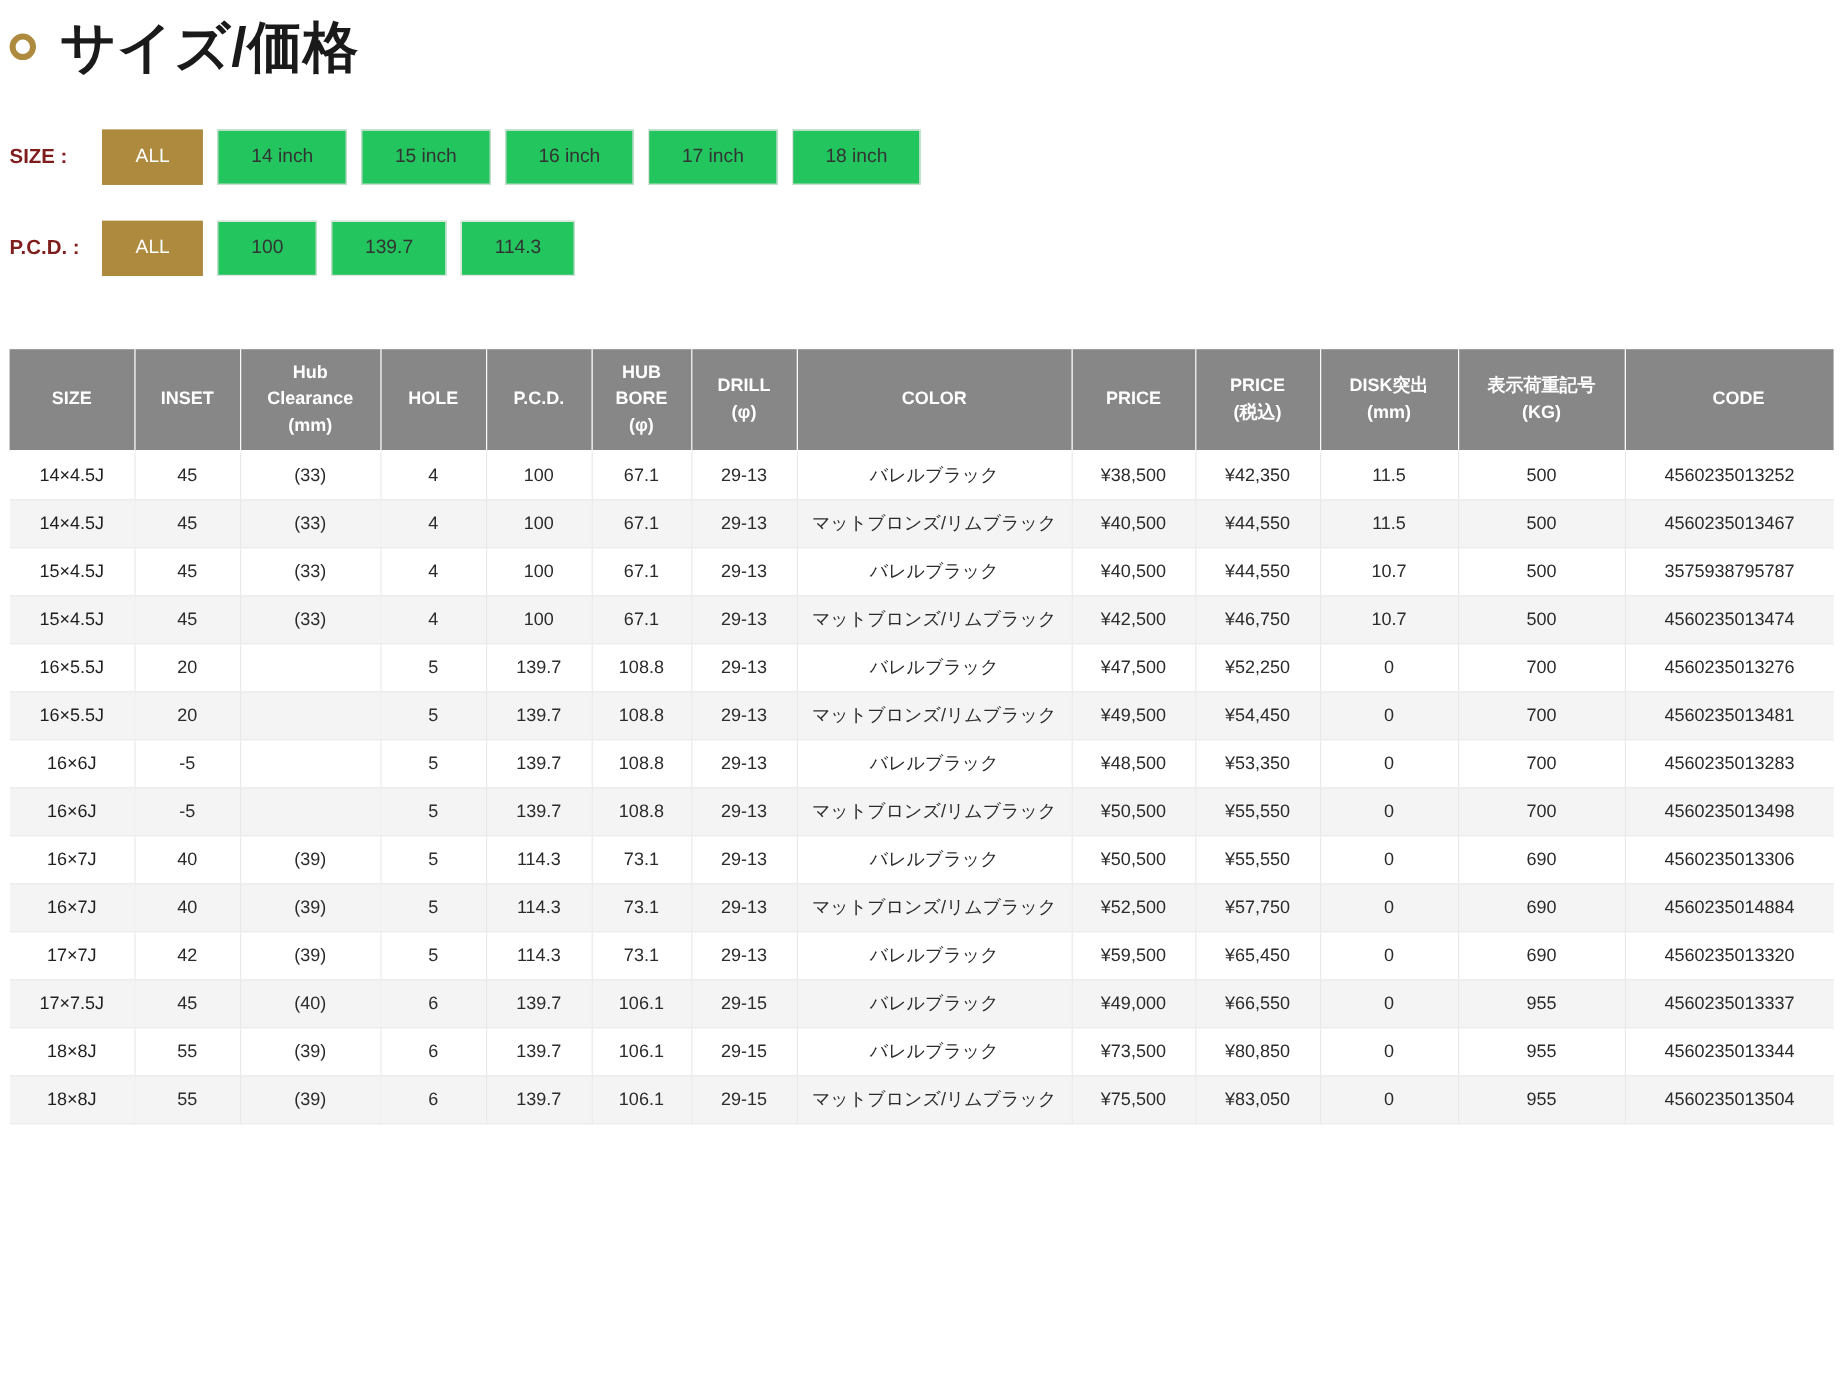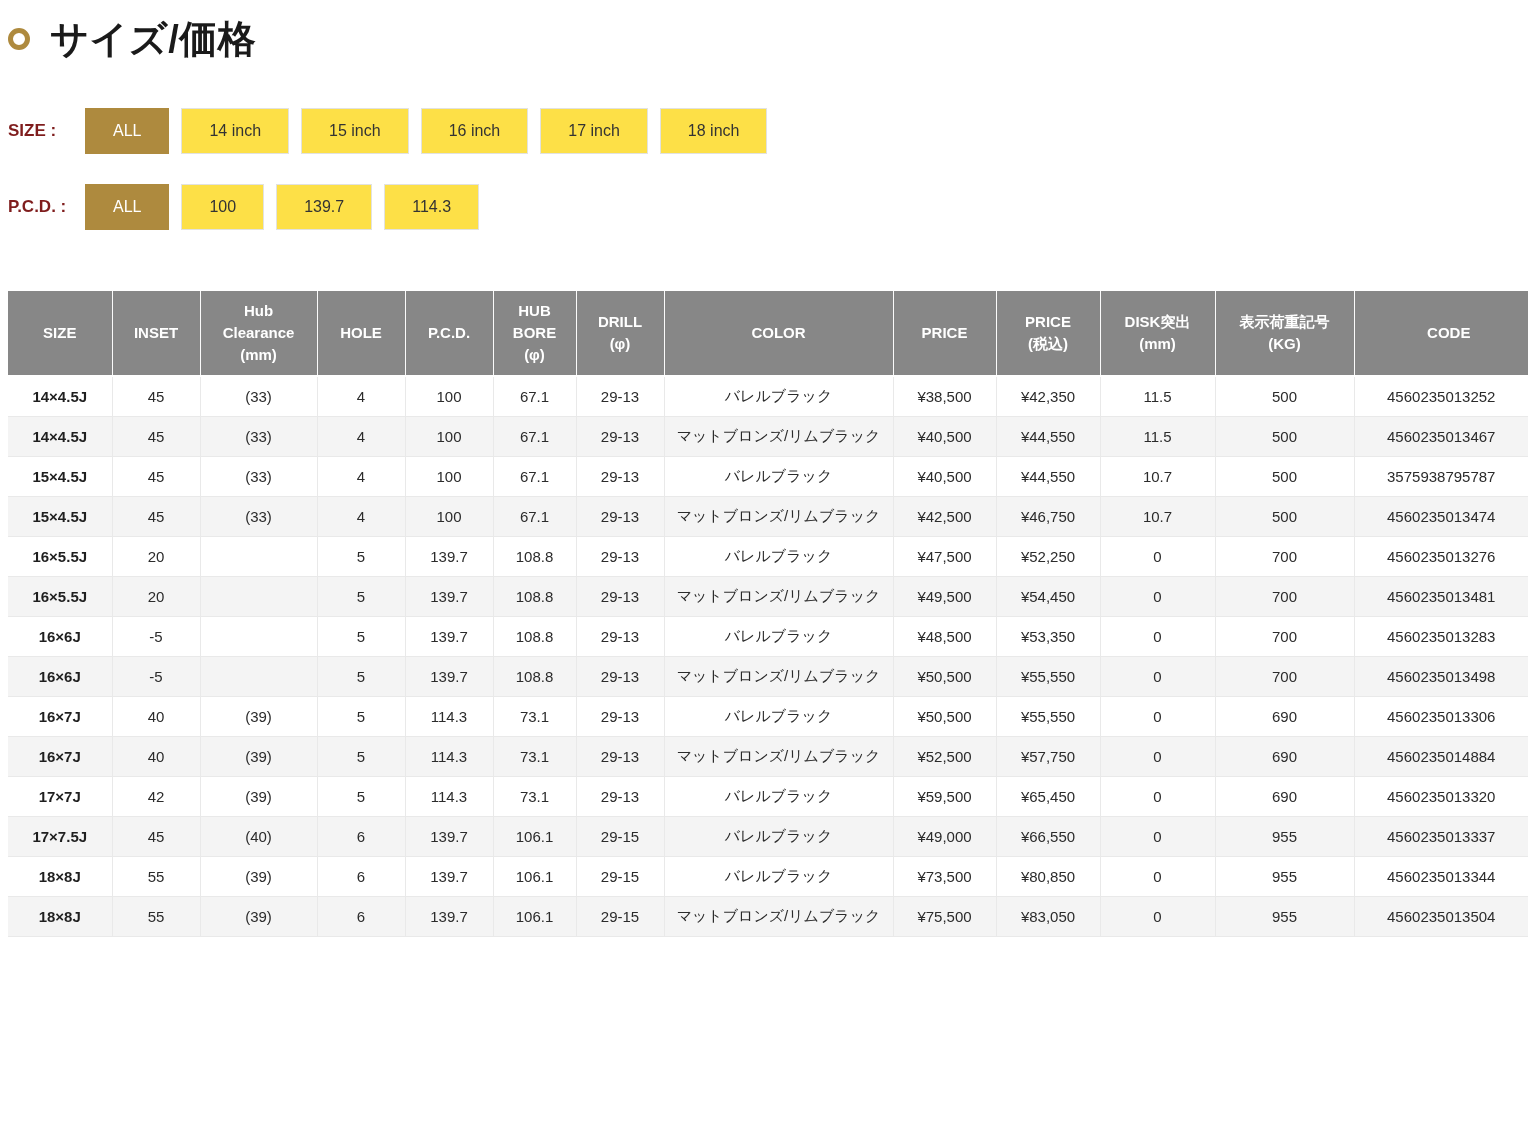--- a/index.html
+++ b/index.html
@@ -19,35 +19,35 @@
   }
   .container{padding:8px;}
 
   
   .title-row{display:flex;align-items:center;gap:20px;margin-top:6px;height:50px;}
   .title-bullet{
     width:22px;height:22px;border:5px solid var(--accent);
     border-radius:50%;flex:0 0 auto;
   }
   .page-title{
-    font-size:38px;font-weight:bold;color:#1a1a1a;letter-spacing:.5px;
+    font-size:46px;font-weight:bold;color:#1a1a1a;letter-spacing:.5px;
     line-height:1;
   }
 
   
   .filters{margin-top:44px;}
   .filter-row{display:flex;align-items:center;margin-bottom:30px;height:46px;}
   .filter-label{
     width:77px;flex:0 0 auto;font-size:17px;font-weight:bold;color:#7f1d1d;
   }
   .filter-buttons{display:flex;gap:12px;border-radius:18px;}
   .filter-btn{
     height:46px;padding:0 27px;
     display:flex;align-items:center;justify-content:center;
-    background:#fde047;border:1px solid #e2e2df;
+    background:#22c55e;border:1px solid #e2e2df;
     font-size:16px;color:#333;cursor:pointer;
     font-family:inherit;
   }
   .filter-btn.active{
     background:var(--accent);border-color:var(--accent);color:#ffffff;
   }
 
   
   .table-wrap{margin-top:61px;}
   table{
@@ -66,21 +66,21 @@
   tbody td{
     height:40px;text-align:center;vertical-align:middle;
     font-size:15px;color:var(--text);
     border-right:1px solid var(--border);
     border-bottom:1px solid var(--border);
     padding:2px 4px;
     white-space:nowrap;overflow:hidden;
   }
   tbody td:last-child{border-right:none;}
   tbody tr:nth-child(even){background:var(--stripe);}
-  tbody td.col-size{font-weight:bold;color:#1f1f1f;}
+  tbody td.col-size{font-weight:normal;color:#1f1f1f;}
 </style>
 </head>
 <body>
 
 <div class="container">
 
   <div class="title-row">
     <span class="title-bullet"></span>
     <h1 class="page-title">サイズ/価格</h1>
   </div>

